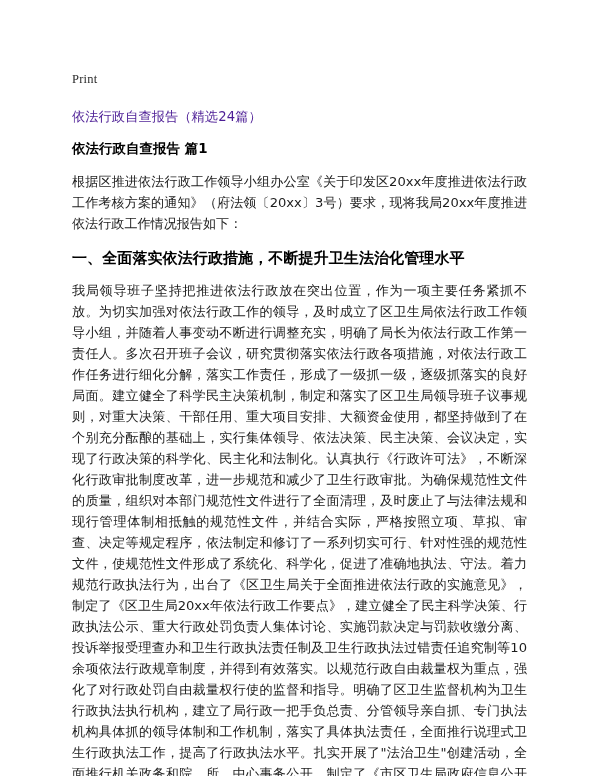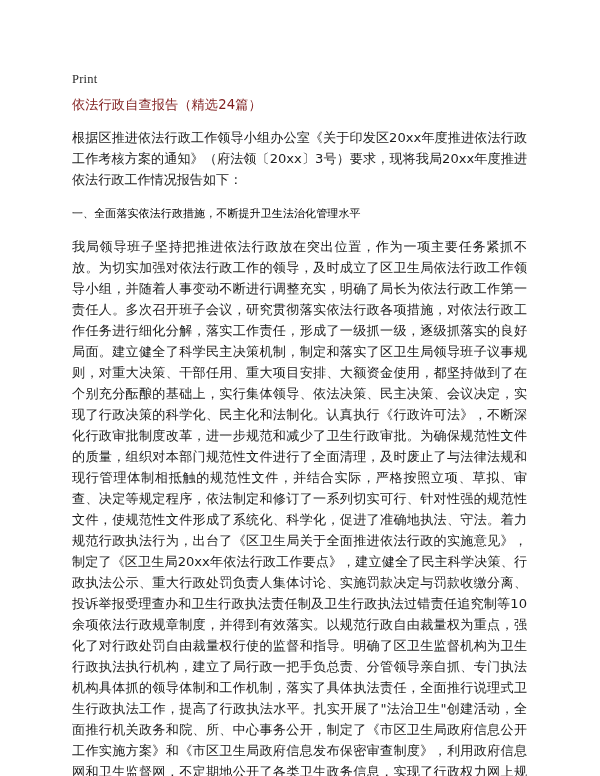--- a/index.html
+++ b/index.html
@@ -51,22 +51,22 @@
     font-weight: 500;
     color: #111111;
     margin: 14px 0 0 0;
     letter-spacing: 0.5px;
     font-family: "DejaVu Sans", "Liberation Sans", sans-serif;
   }
 
   .subtitle {
     font-size: 13.2px;
     line-height: 22px;
-    margin: 12px 0 0 0;
-    color: #7f1d1d;
+    margin: 24px 0 0 0;
+    color: #4c1d95;
     letter-spacing: 0.1px;
   }
 
   .piece-heading {
     font-size: 13.4px;
     line-height: 22px;
     font-weight: bold;
     margin: 10px 0 0 0;
     color: #000000;
     letter-spacing: 0.1px;
@@ -77,42 +77,43 @@
     line-height: 21px;
     margin: 11px 0 0 0;
     color: #1c1c1c;
     text-align: justify;
     text-justify: inter-ideograph;
     letter-spacing: 0px;
     word-break: break-all;
   }
 
   .section-heading {
-    font-size: 11px;
+    font-size: 15px;
     line-height: 22px;
-    font-weight: normal;
+    font-weight: bold;
     margin: 13px 0 0 0;
     color: #000000;
     letter-spacing: 0.1px;
   }
 </style>
 </head>
 <body>
 
 <div class="page">
 
   <div class="print-bar">
     <span class="print-link">Print</span>
   </div>
 
   <div class="doc-body">
 
 
     <p class="subtitle">依法行政自查报告（精选24篇）</p>
 
+    <p class="piece-heading">依法行政自查报告 篇1</p>
 
     <p class="para">根据区推进依法行政工作领导小组办公室《关于印发区20xx年度推进依法行政工作考核方案的通知》（府法领〔20xx〕3号）要求，现将我局20xx年度推进依法行政工作情况报告如下：</p>
 
     <p class="section-heading">一、全面落实依法行政措施，不断提升卫生法治化管理水平</p>
 
     <p class="para">我局领导班子坚持把推进依法行政放在突出位置，作为一项主要任务紧抓不放。为切实加强对依法行政工作的领导，及时成立了区卫生局依法行政工作领导小组，并随着人事变动不断进行调整充实，明确了局长为依法行政工作第一责任人。多次召开班子会议，研究贯彻落实依法行政各项措施，对依法行政工作任务进行细化分解，落实工作责任，形成了一级抓一级，逐级抓落实的良好局面。建立健全了科学民主决策机制，制定和落实了区卫生局领导班子议事规则，对重大决策、干部任用、重大项目安排、大额资金使用，都坚持做到了在个别充分酝酿的基础上，实行集体领导、依法决策、民主决策、会议决定，实现了行政决策的科学化、民主化和法制化。认真执行《行政许可法》，不断深化行政审批制度改革，进一步规范和减少了卫生行政审批。为确保规范性文件的质量，组织对本部门规范性文件进行了全面清理，及时废止了与法律法规和现行管理体制相抵触的规范性文件，并结合实际，严格按照立项、草拟、审查、决定等规定程序，依法制定和修订了一系列切实可行、针对性强的规范性文件，使规范性文件形成了系统化、科学化，促进了准确地执法、守法。着力规范行政执法行为，出台了《区卫生局关于全面推进依法行政的实施意见》，制定了《区卫生局20xx年依法行政工作要点》，建立健全了民主科学决策、行政执法公示、重大行政处罚负责人集体讨论、实施罚款决定与罚款收缴分离、投诉举报受理查办和卫生行政执法责任制及卫生行政执法过错责任追究制等10余项依法行政规章制度，并得到有效落实。以规范行政自由裁量权为重点，强化了对行政处罚自由裁量权行使的监督和指导。明确了区卫生监督机构为卫生行政执法执行机构，建立了局行政一把手负总责、分管领导亲自抓、专门执法机构具体抓的领导体制和工作机制，落实了具体执法责任，全面推行说理式卫生行政执法工作，提高了行政执法水平。扎实开展了"法治卫生"创建活动，全面推行机关政务和院、所、中心事务公开，制定了《市区卫生局政府信息公开工作实施方案》和《市区卫生局政府信息发布保密审查制度》，利用政府信息网和卫生监督网，不定期地公开了各类卫生政务信息，实现了行政权力网上规范、公平、透明、高效运行，为公众获取、查阅我局政务信息提供了便利。</p>
 
   </div>
 </div>
 

